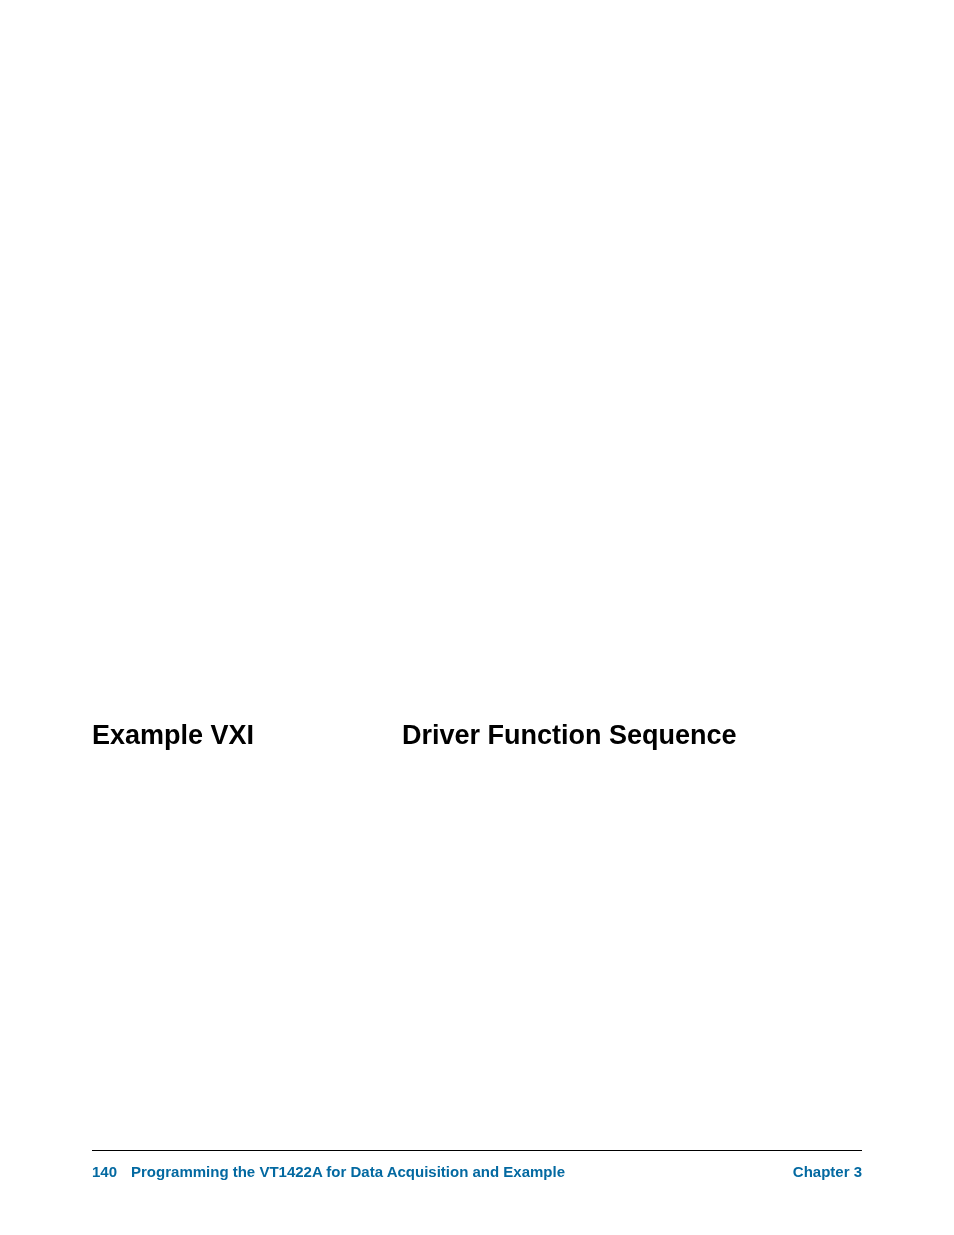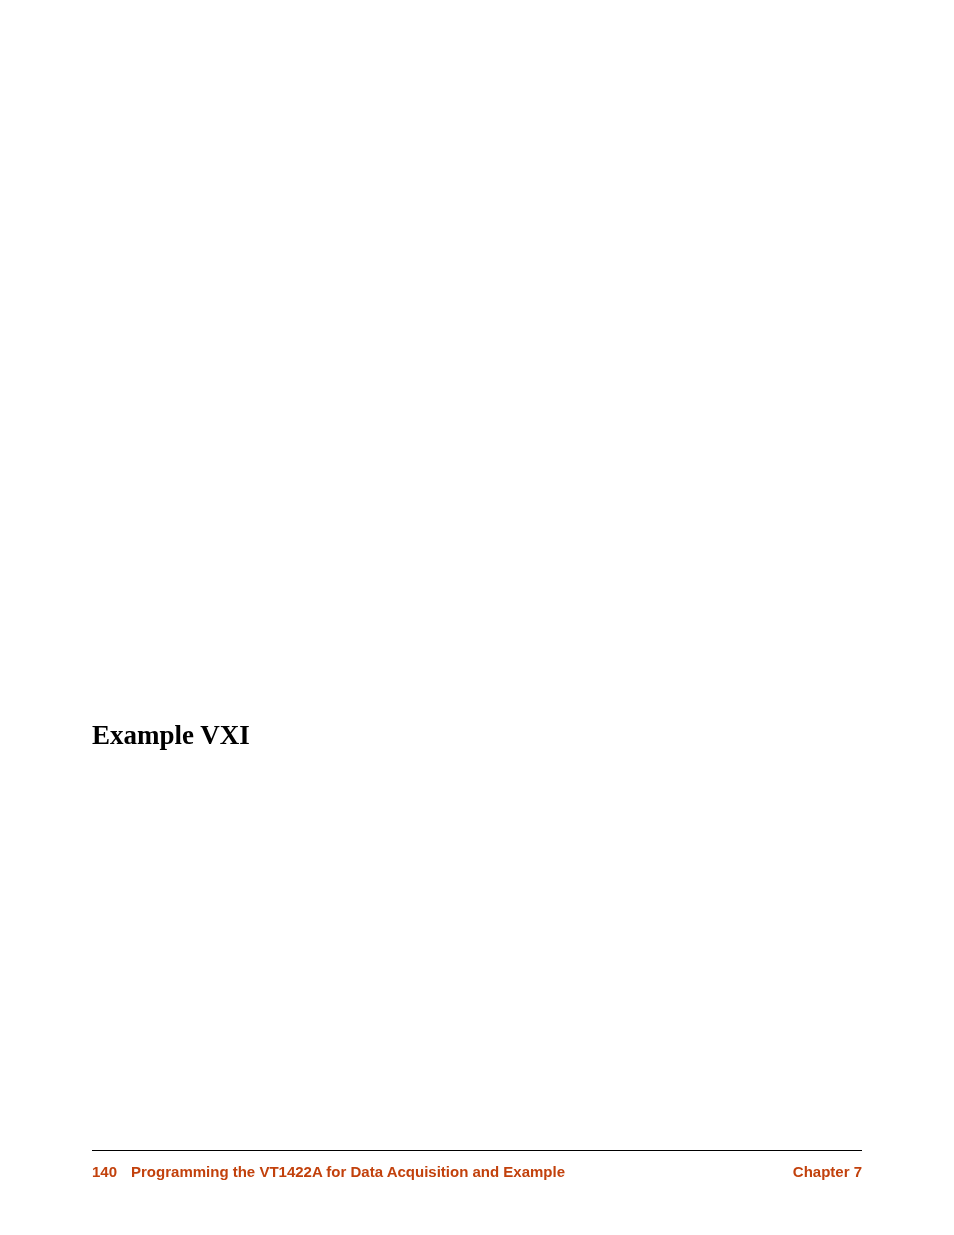--- a/index.html
+++ b/index.html
@@ -12,21 +12,20 @@
       height: 1235px;
       background: #ffffff;
       font-family: Arial, Helvetica, sans-serif;
       position: relative;
     }
     .content-area {
       position: absolute;
       top: 720px;
       left: 92px;
       right: 92px;
-      font-family: Liberation Serif, serif;
     }
     .heading {
       font-size: 27px;
       font-weight: bold;
       color: #000;
       display: flex;
     }
     .heading-left {
       width: 310px;
     }
@@ -41,38 +40,39 @@
     }
     .footer-line {
       border-top: 1.5px solid #000;
       margin-bottom: 12px;
     }
     .footer-text {
       display: flex;
       justify-content: space-between;
       font-size: 15px;
       font-weight: bold;
-      color: #c2410c;
+      color: #0369a1;
     }
     .footer-left {
       display: flex;
       gap: 14px;
     }
   </style>
 </head>
 <body>
 
 <div class="content-area">
   <div class="heading">
     <span class="heading-left">Example VXI</span>
+    <span class="heading-right">Driver Function Sequence</span>
   </div>
 </div>
 
 <div class="footer">
   <div class="footer-line"></div>
   <div class="footer-text">
     <div class="footer-left">
       <span>140</span>
       <span>Programming the VT1422A for Data Acquisition and Example</span>
     </div>
-    <span>Chapter 7</span>
+    <span>Chapter 3</span>
   </div>
 </div>
 
 </body></html>

